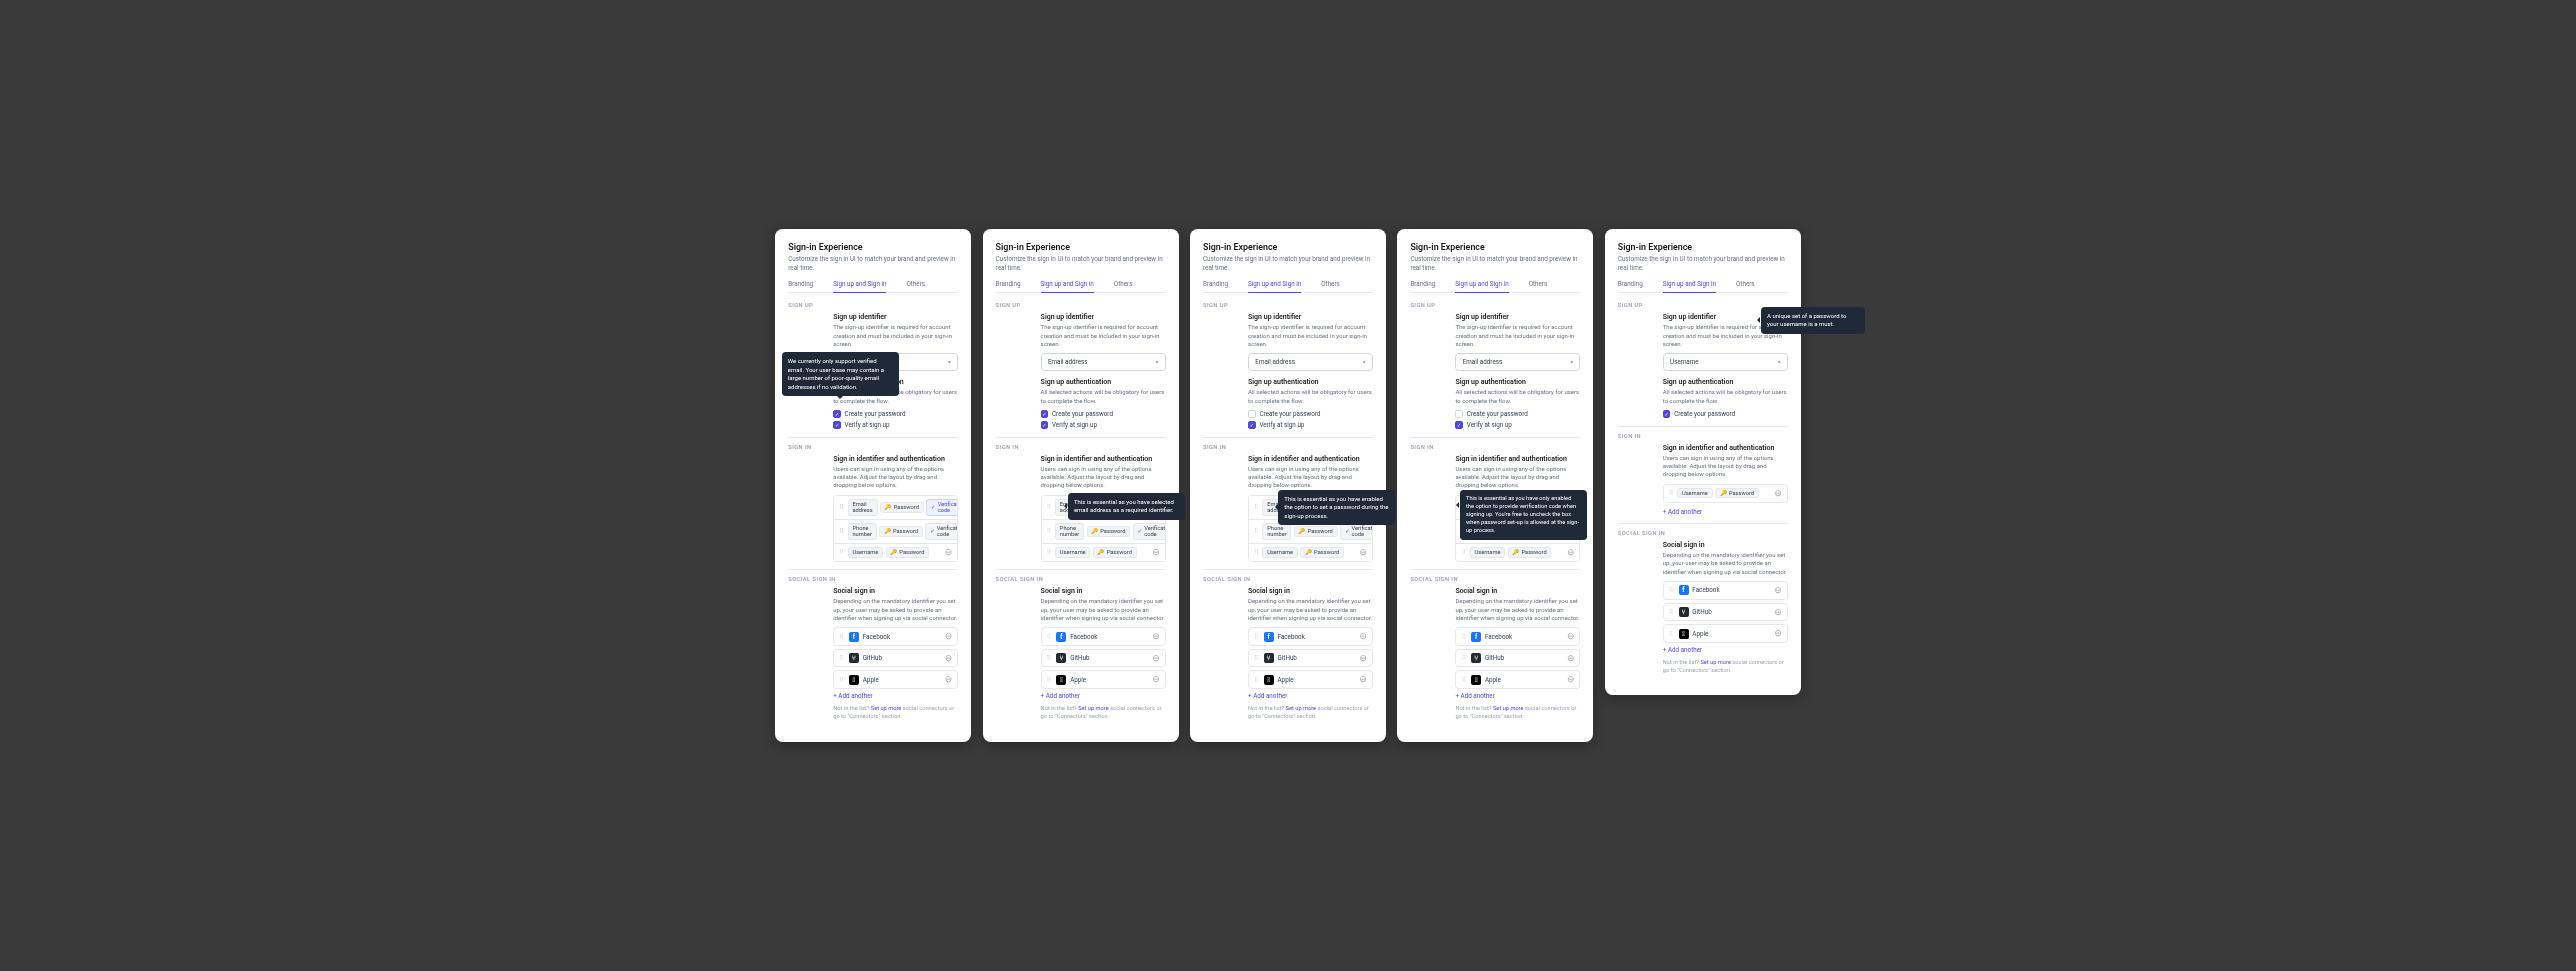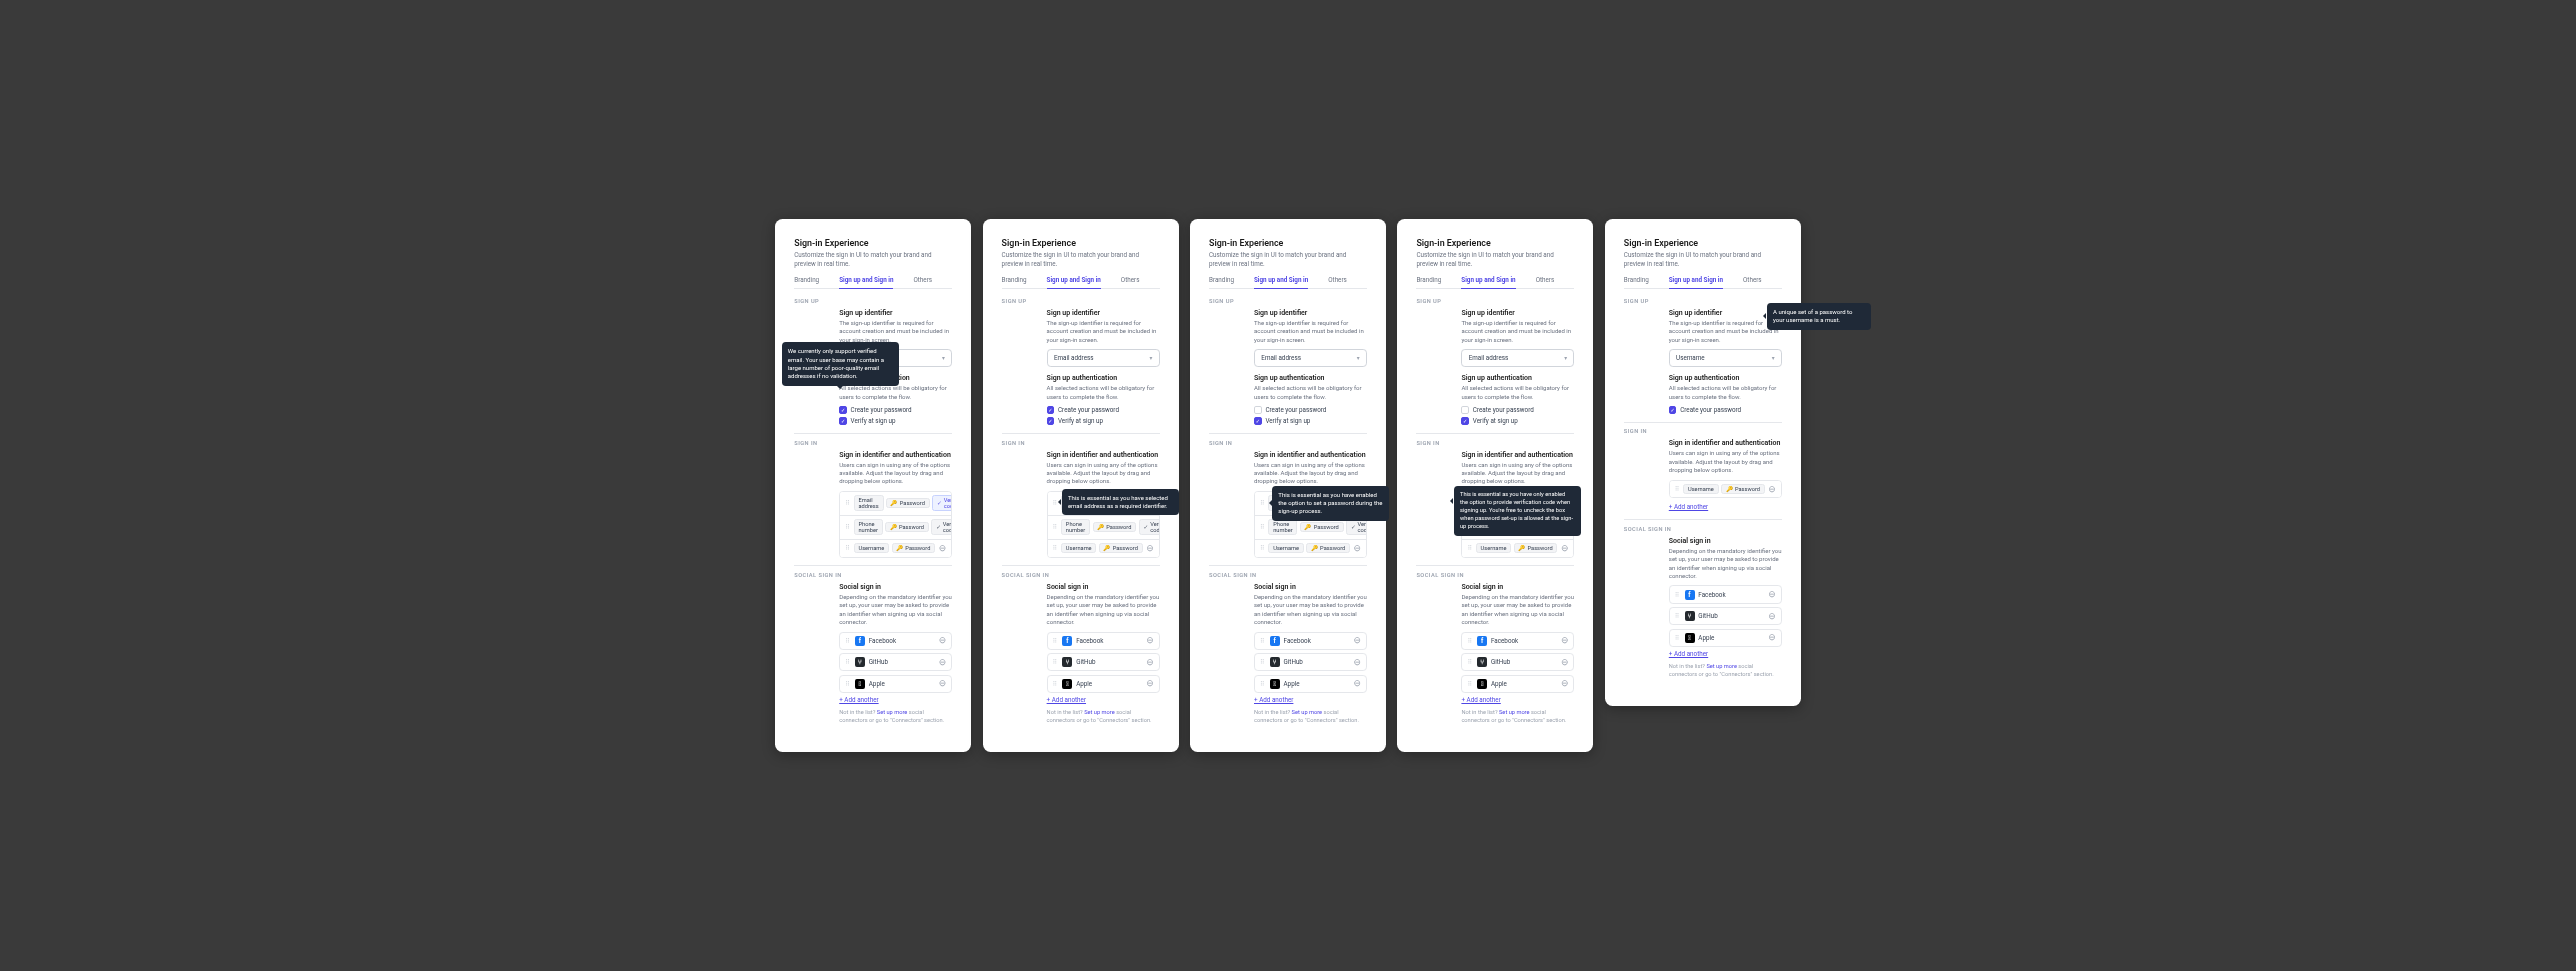--- a/index.html
+++ b/index.html
@@ -14,21 +14,21 @@
     }
     .panels-container {
       display: flex;
       gap: 11.4px;
       align-items: flex-start;
     }
     .panel {
       background: #fff;
       border-radius: 7.6px;
       width: 196px;
-      padding: 19px;
+      padding: 13px;
       position: relative;
       font-size: 7px;
       color: #1a1a1a;
       box-shadow: 0 2.5px 12.7px rgba(0,0,0,0.3);
     }
     .panel-title {
       font-size: 8.9px;
       font-weight: 600;
       margin-bottom: 2.5px;
       color: #1a1a1a;
@@ -49,21 +49,21 @@
       font-size: 6.3px;
       padding-bottom: 3.8px;
       cursor: pointer;
       color: #6b7280;
       border-bottom: 1.3px solid transparent;
       margin-bottom: -0.6px;
     }
     .tab.active {
       color: #4f46e5;
       border-bottom: 1.3px solid #4f46e5;
-      font-weight: 700;
+      font-weight: 400;
       text-align: center;
     }
     .section-label {
       font-size: 5.7px;
       font-weight: 600;
       color: #9ca3af;
       letter-spacing: 0.08em;
       margin-bottom: 5px;
       text-transform: uppercase;
     }
@@ -199,21 +199,20 @@
     .social-icon.github { background: #24292e; color: #fff; }
     .social-icon.apple { background: #000; color: #fff; }
     .add-another {
       font-size: 6.3px;
       color: #4f46e5;
       cursor: pointer;
       display: flex;
       align-items: center;
       gap: 2.5px;
       margin-bottom: 5px;
-      text-decoration: underline;
     }
     .footer-text {
       font-size: 5.7px;
       color: #9ca3af;
       line-height: 1.4;
     }
     .footer-text a {
       color: #4f46e5;
       text-decoration: none;
     }

